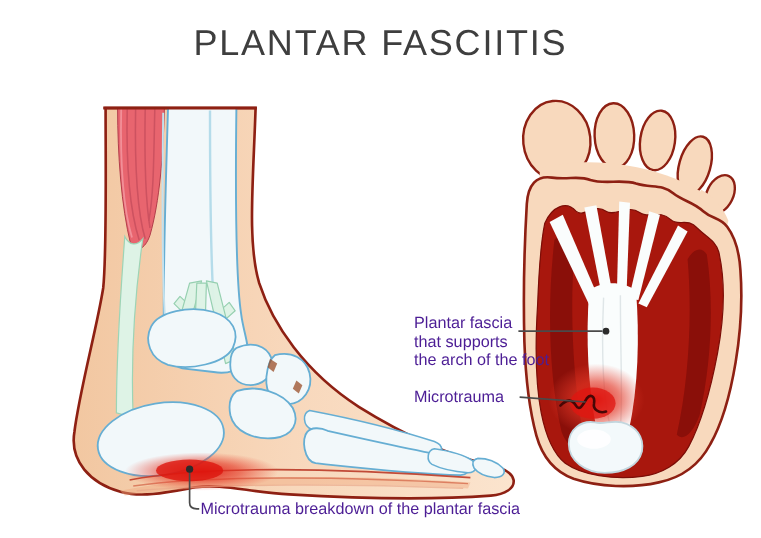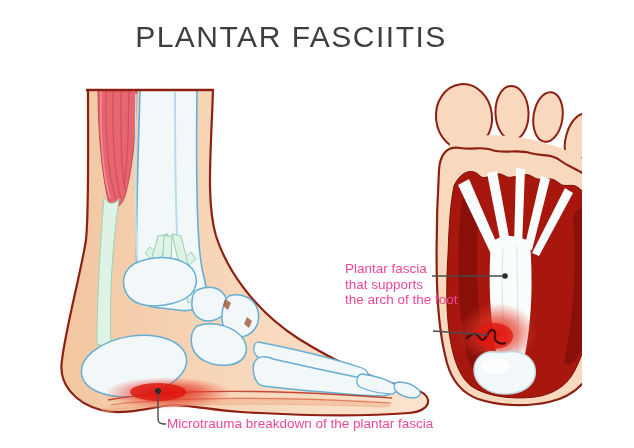--- a/index.html
+++ b/index.html
@@ -1,26 +1,26 @@
 <!DOCTYPE html>
 <html><head>
 <meta charset="utf-8">
 <style>
   html,body{margin:0;padding:0;background:#ffffff;}
   .stage{
-    position:relative;width:582px;height:448px;background:#ffffff;overflow:hidden;
+    position:relative;width:634px;height:448px;background:#ffffff;overflow:hidden;
     font-family:"Liberation Sans", sans-serif;
   }
   .title{
     position:absolute;top:20px;left:0;width:100%;text-align:center;
     font-size:30px;font-weight:400;letter-spacing:1.5px;color:#3e3e3e;
   }
   svg.figure{position:absolute;left:0;top:0;width:634px;height:448px;}
   .lbl{
-    position:absolute;color:#ec4899;font-size:13.5px;line-height:15.5px;
+    position:absolute;color:#4c1d95;font-size:13.5px;line-height:15.5px;
   }
   #label-pf{left:345px;top:261px;white-space:pre-line;}
   #label-mt{left:345px;top:323px;}
   #label-sb{left:167px;top:416px;}
 </style>
 </head>
 <body>
 
 <div class="stage">
 
@@ -160,14 +160,15 @@
       <circle cx="505" cy="276" r="2.8" fill="#2b2b2b" stroke="none"></circle>
       <line x1="433" y1="331" x2="488" y2="335"></line>
       <path d="M 158,391 L 158,419 Q 158,424 164,424 L 166,424"></path>
       <circle cx="158" cy="391" r="3" fill="#2b2b2b" stroke="none"></circle>
     </g>
   </svg>
 
   <div class="lbl" id="label-pf">Plantar fascia
 that supports
 the arch of the foot</div>
+  <div class="lbl" id="label-mt">Microtrauma</div>
   <div class="lbl" id="label-sb">Microtrauma breakdown of the plantar fascia</div>
 </div>
 
 </body></html>

